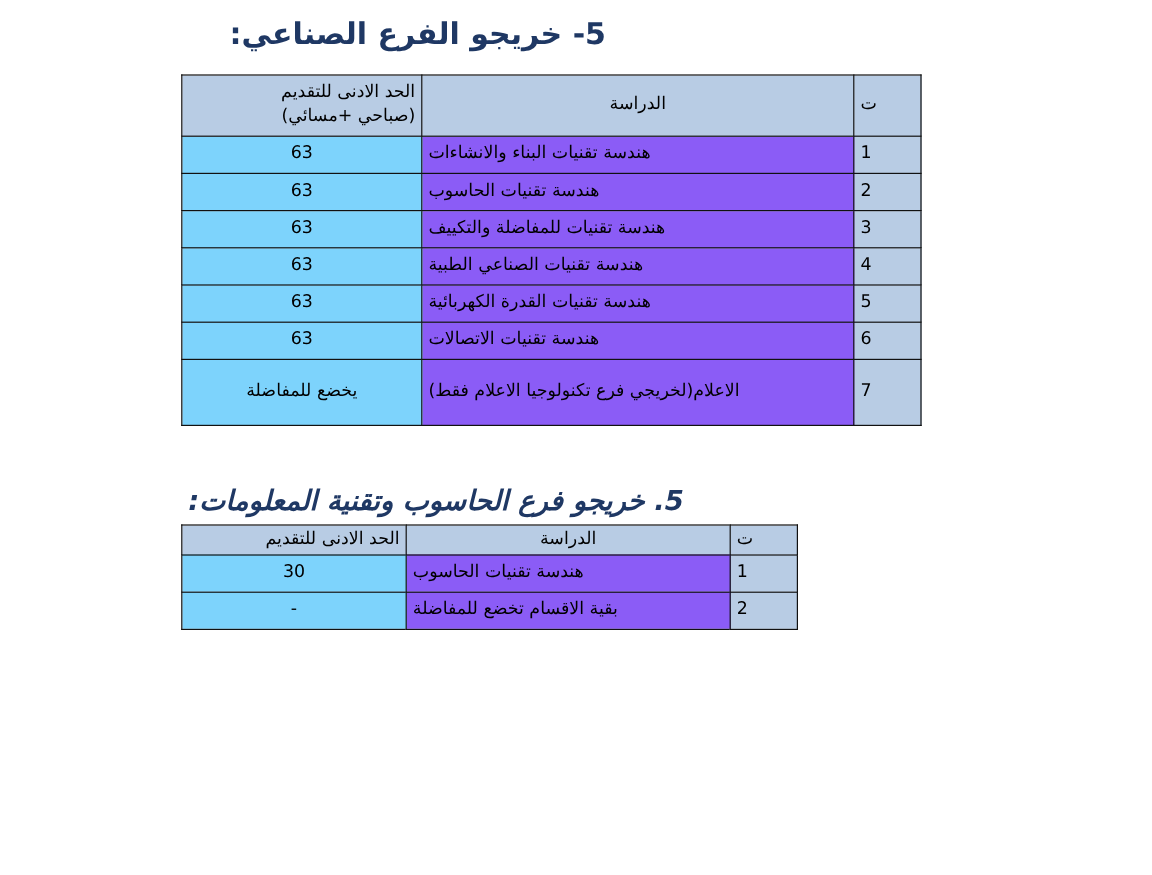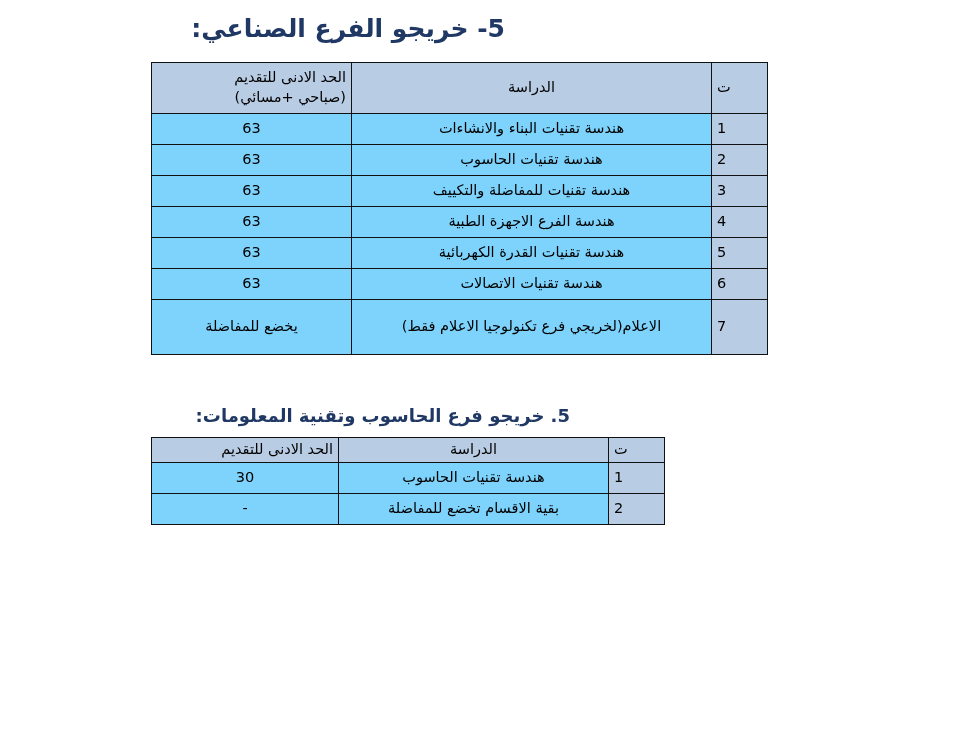--- a/index.html
+++ b/index.html
@@ -78,44 +78,45 @@
     padding-right: 6px;
   }
 
   .cell-num {
     background: #b8cce4;
     text-align: left;
     padding-left: 4px;
     height: 26px;
   }
   .cell-study {
-    background: #7dd3fc;
-    text-align: center;
+    background: #8b5cf6;
+    text-align: left;
     padding-right: 6px;
   }
   .cell-min {
     background: #7dd3fc;
     text-align: center;
   }
   .row-tall .cell-num,
   .row-tall .cell-study,
   .row-tall .cell-min {
     height: 50px;
   }
 
   
   .section-two-title {
     position: absolute;
     top: 405px;
     right: 390px;
-    font-size: 18px;
+    font-size: 23px;
     font-weight: bold;
     color: #1f3864;
     white-space: nowrap;
     direction: rtl;
+    font-style: italic;
   }
 
   .table-two {
     position: absolute;
     top: 437px;
     right: 295px;
     width: 513px;
     border-collapse: collapse;
     direction: rtl;
     table-layout: fixed;
@@ -158,21 +159,21 @@
         <td class="cell-study">هندسة تقنيات الحاسوب</td>
         <td class="cell-min">63</td>
       </tr>
       <tr>
         <td class="cell-num">3</td>
         <td class="cell-study">هندسة تقنيات للمفاضلة والتكييف</td>
         <td class="cell-min">63</td>
       </tr>
       <tr>
         <td class="cell-num">4</td>
-        <td class="cell-study">هندسة الفرع الاجهزة الطبية</td>
+        <td class="cell-study">هندسة تقنيات الصناعي الطبية</td>
         <td class="cell-min">63</td>
       </tr>
       <tr>
         <td class="cell-num">5</td>
         <td class="cell-study">هندسة تقنيات القدرة الكهربائية</td>
         <td class="cell-min">63</td>
       </tr>
       <tr>
         <td class="cell-num">6</td>
         <td class="cell-study">هندسة تقنيات الاتصالات</td>

